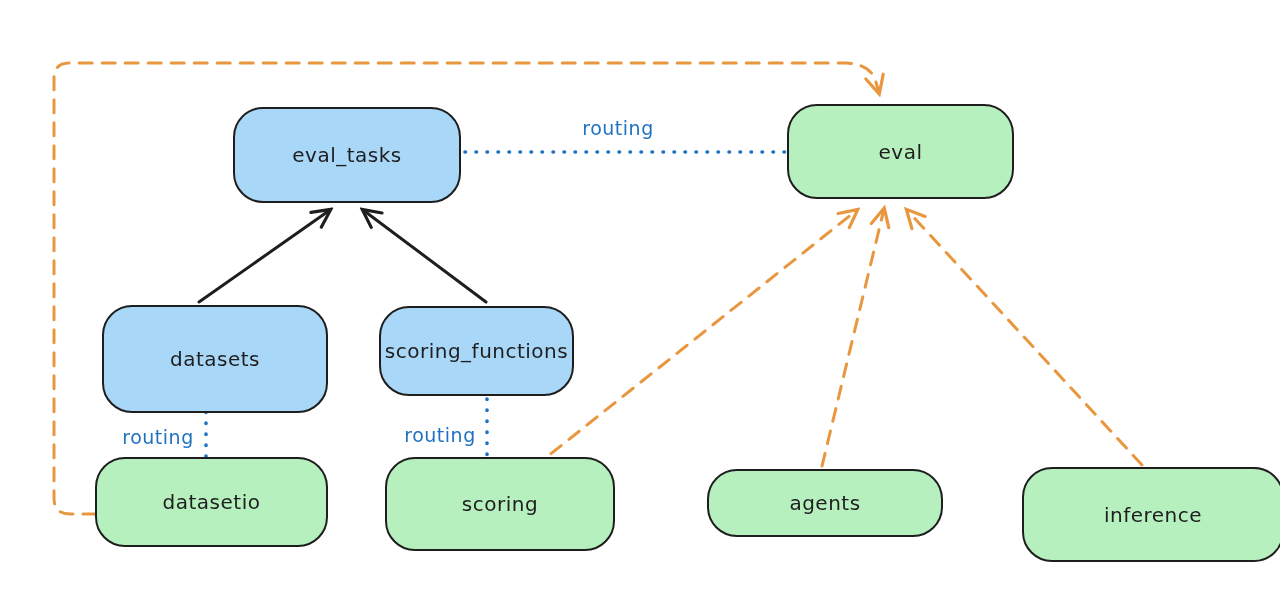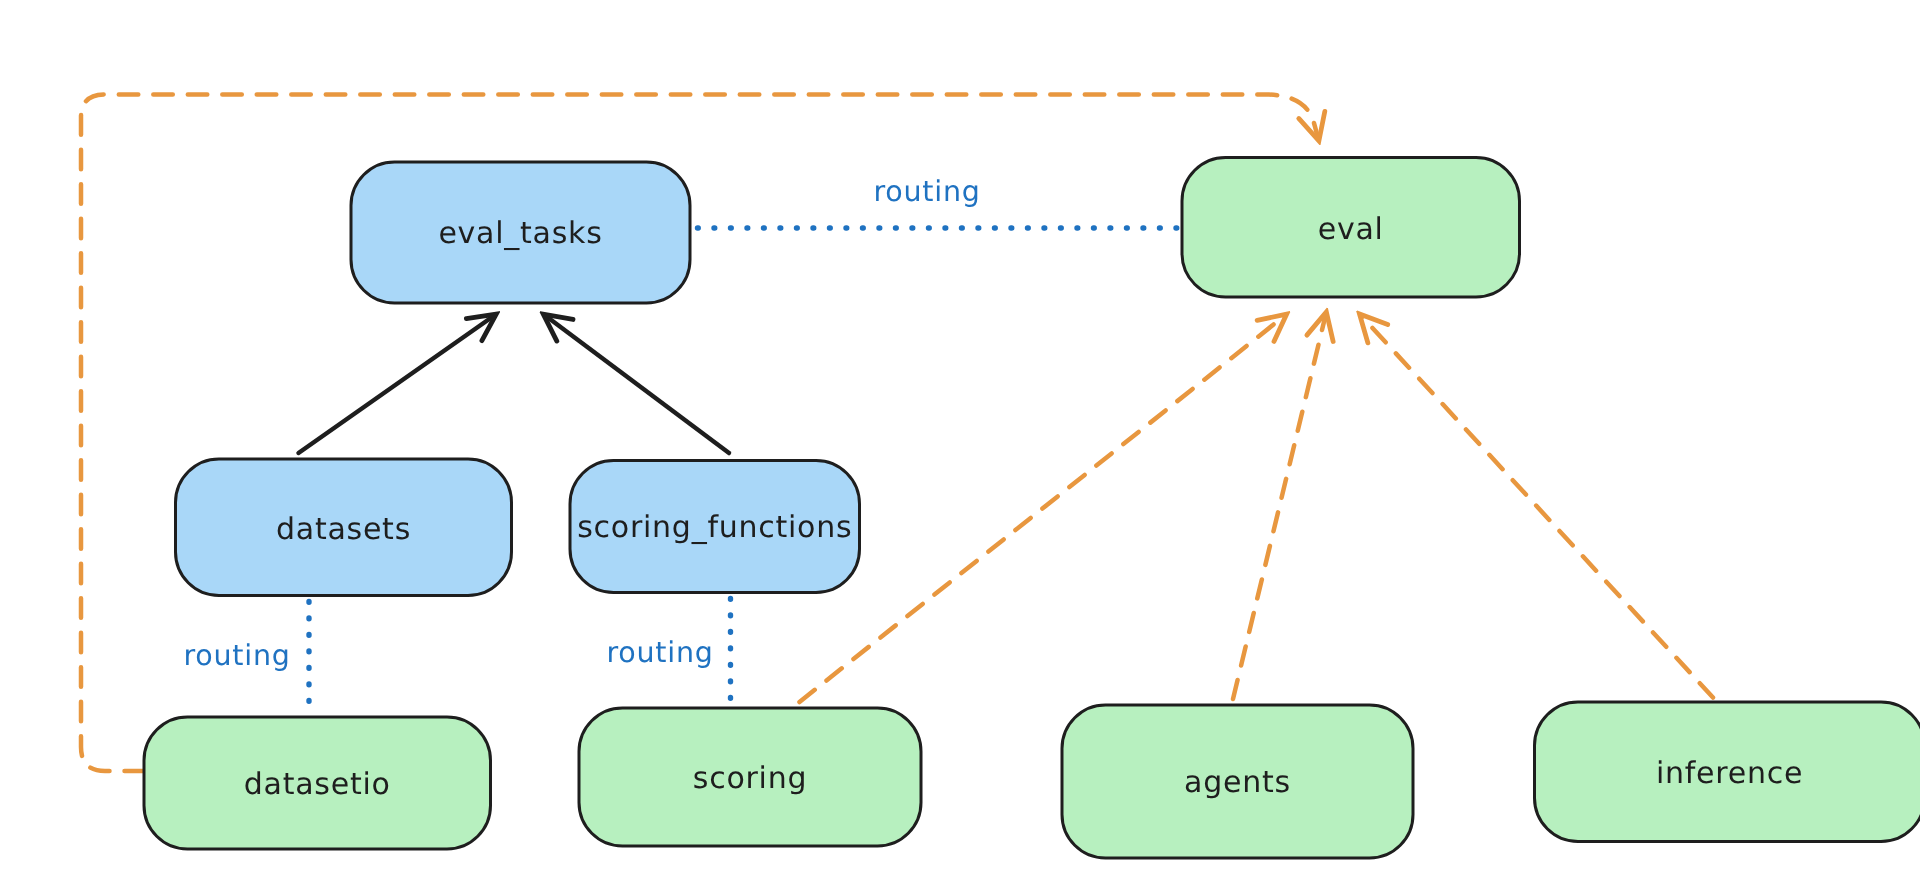--- a/index.html
+++ b/index.html
@@ -99,37 +99,37 @@
   </svg>
 
   <div class="node blue" style="left:233px; top:107px; width:228px; height:96px;text-align:center;">
     <span>eval_tasks</span>
   </div>
 
   <div class="node green" style="left:787px; top:104px; width:227px; height:95px;">
     <span>eval</span>
   </div>
 
-  <div class="node blue" style="left:116px; top:305px; width:226px; height:93px;text-align:center;">
+  <div class="node blue" style="left:102px; top:305px; width:226px; height:108px;text-align:center;">
     <span>datasets</span>
   </div>
 
   <div class="node blue" style="left:379px; top:306px; width:195px; height:90px;">
     <span>scoring_functions</span>
   </div>
 
-  <div class="node green" style="left:95px; top:477px; width:233px; height:90px;">
+  <div class="node green" style="left:95px; top:457px; width:233px; height:90px;">
     <span>datasetio</span>
   </div>
 
-  <div class="node green" style="left:385px; top:471px; width:230px; height:94px;">
+  <div class="node green" style="left:385px; top:457px; width:230px; height:94px;">
     <span>scoring</span>
   </div>
 
-  <div class="node green" style="left:707px; top:469px; width:236px; height:104px;">
+  <div class="node green" style="left:707px; top:469px; width:236px; height:68px;">
     <span>agents</span>
   </div>
 
   <div class="node green" style="left:1022px; top:467px; width:262px; height:95px;">
     <span>inference</span>
   </div>
 
   <div class="edge-label" style="left:568px; top:117px;">routing</div>
 
   <div class="edge-label" style="left:108px; top:426px;">routing</div>

